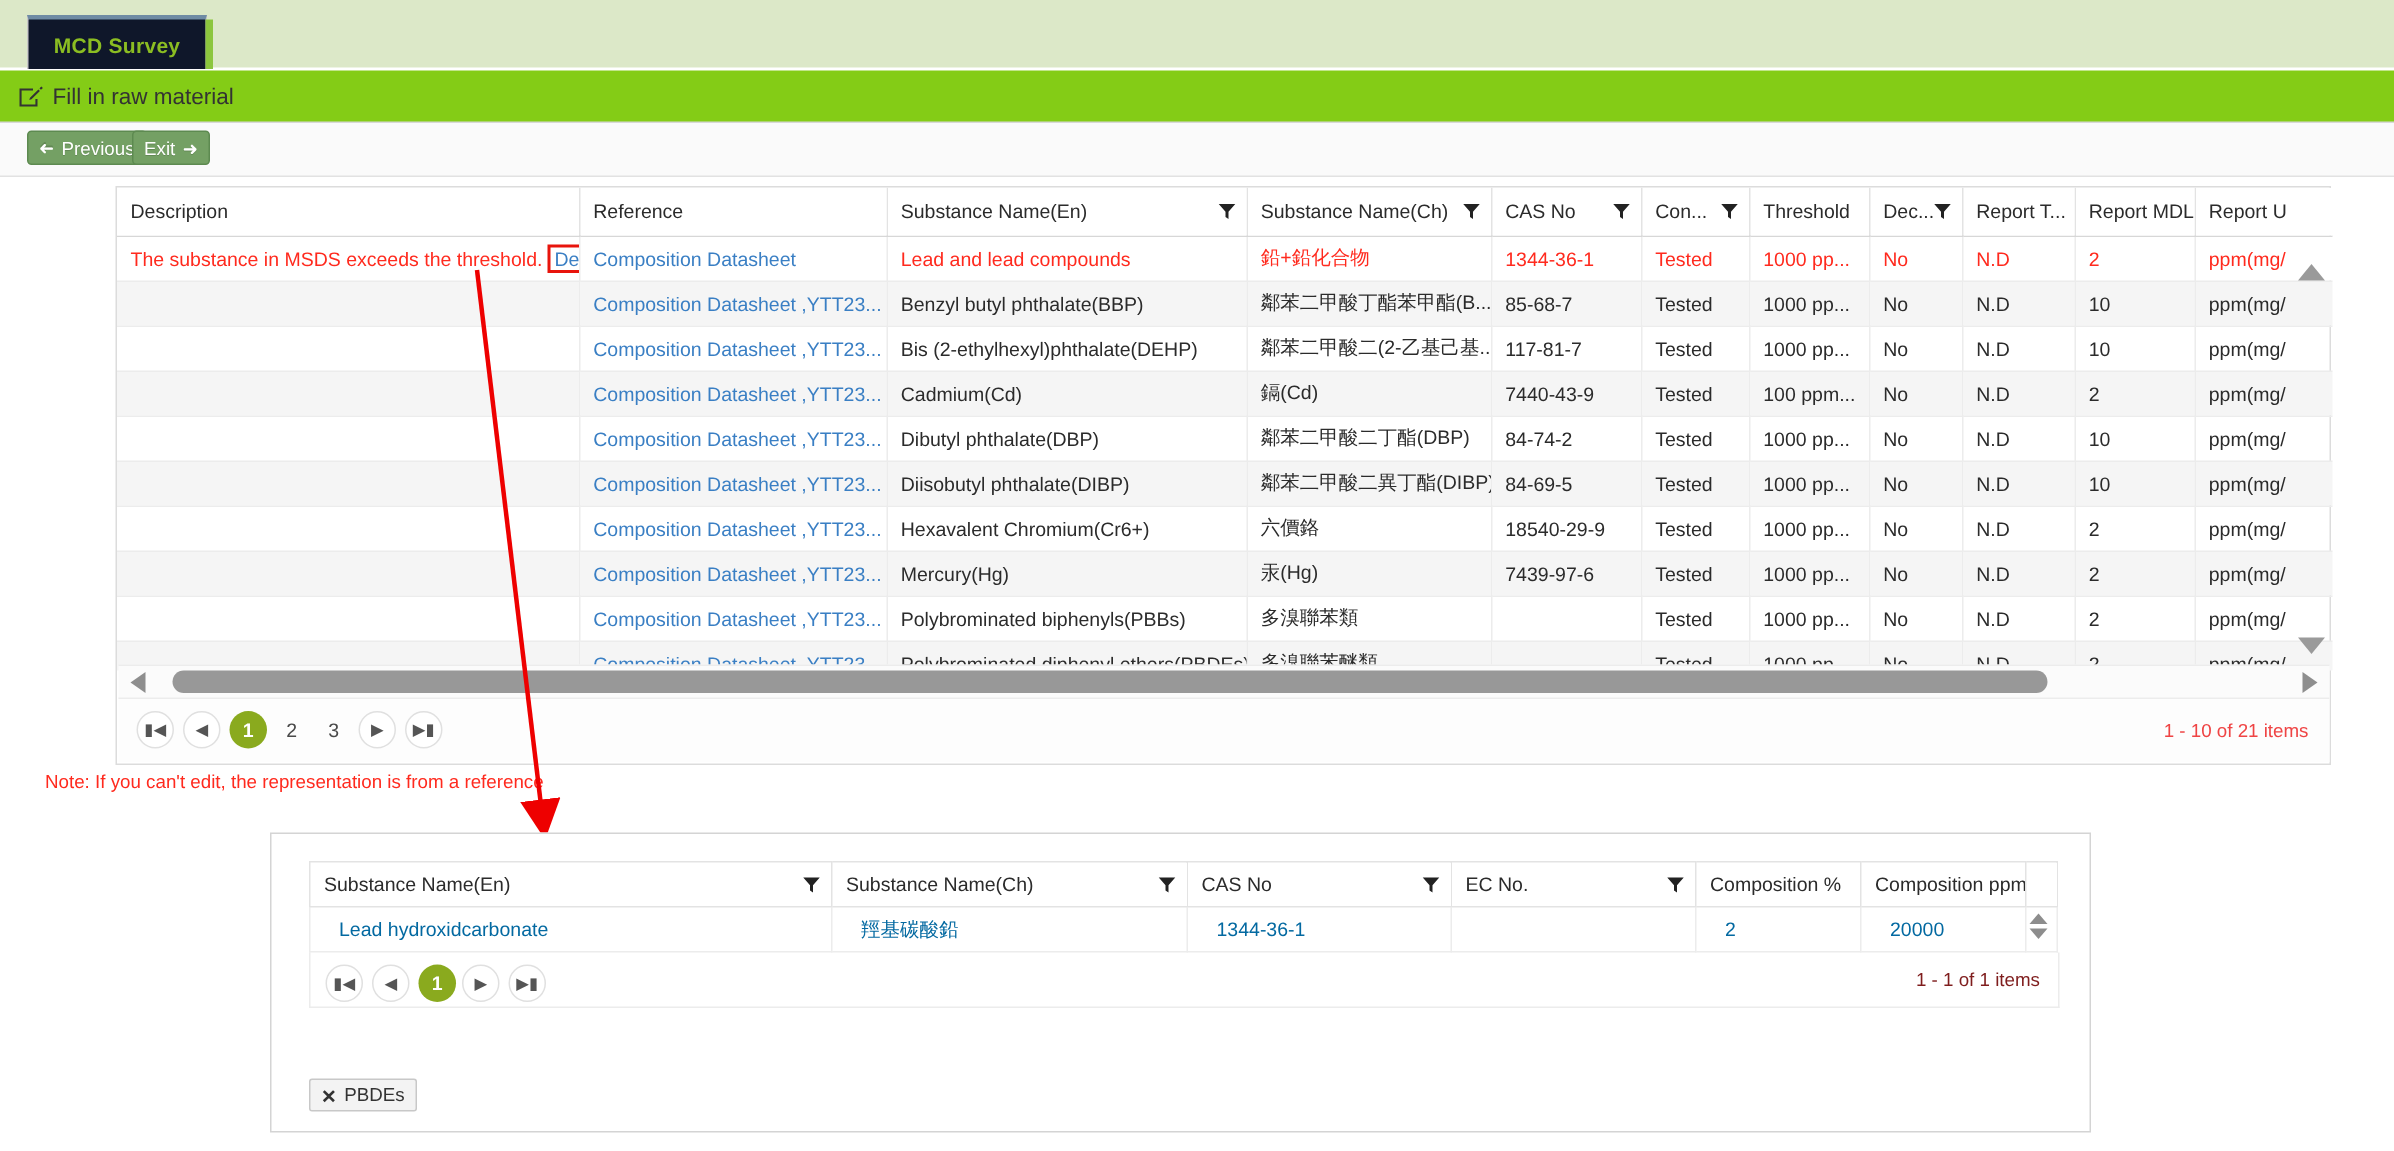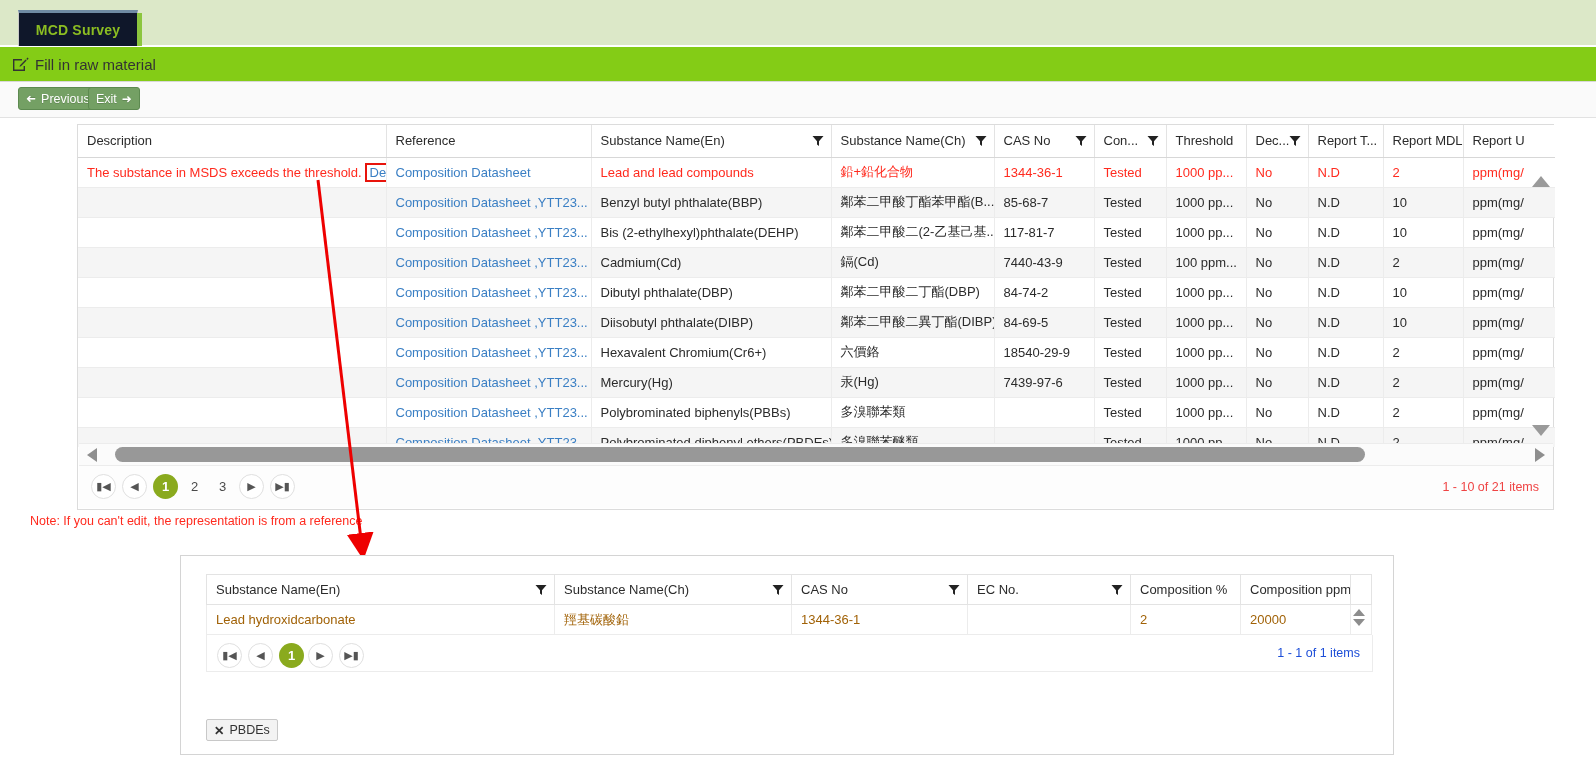--- a/index.html
+++ b/index.html
@@ -149,29 +149,29 @@
   table.dgrid{border-collapse:collapse;table-layout:fixed;width:1165px;}
   table.dgrid th{
     height:30px;border:1px solid #e3e3e3;background:#fff;font-weight:normal;
     font-size:13px;color:#2b2b2b;text-align:left;padding:0 9px;
     box-sizing:border-box;white-space:nowrap;overflow:hidden;position:relative;
   }
   table.dgrid th .fil{
     position:absolute;right:7px;top:50%;transform:translateY(-50%);width:12px;height:12px;
   }
   table.dgrid td{
-    height:30px;border:1px solid #ececec;font-size:13px;color:#a16207;
-    padding:0 9px;box-sizing:border-box;white-space:nowrap;overflow:hidden;position:relative;margin-left:48px;
+    height:30px;border:1px solid #ececec;font-size:13px;color:#0369a1;
+    padding:0 19px;box-sizing:border-box;white-space:nowrap;overflow:hidden;position:relative;margin-left:48px;
   }
   .spin{position:absolute;right:6px;top:4px;width:12px;height:22px;}
   .spin i{display:block;width:0;height:0;border-left:6px solid transparent;border-right:6px solid transparent;}
   .spin i.up{border-bottom:7px solid #8d8d8d;margin-bottom:3px;}
   .spin i.dn{border-top:7px solid #8d8d8d;}
   .dlg-pager{position:relative;width:1165px;height:36px;border:1px solid #ececec;border-top:none;}
-  .dlg-pginfo{position:absolute;right:12px;top:11px;font-size:12.5px;color:#1d4ed8;}
+  .dlg-pginfo{position:absolute;right:12px;top:11px;font-size:12.5px;color:#7f1d1d;}
   .btn-close{
     position:absolute;left:25px;top:163px;height:22px;
     background:#f3f3f3;border:1px solid #c8c8c8;border-radius:2px;
     font-size:12.5px;color:#333;display:flex;align-items:center;gap:5px;
     padding:0 7px;box-sizing:border-box;cursor:pointer;
   }
 </style>
 </head>
 <body>
 

